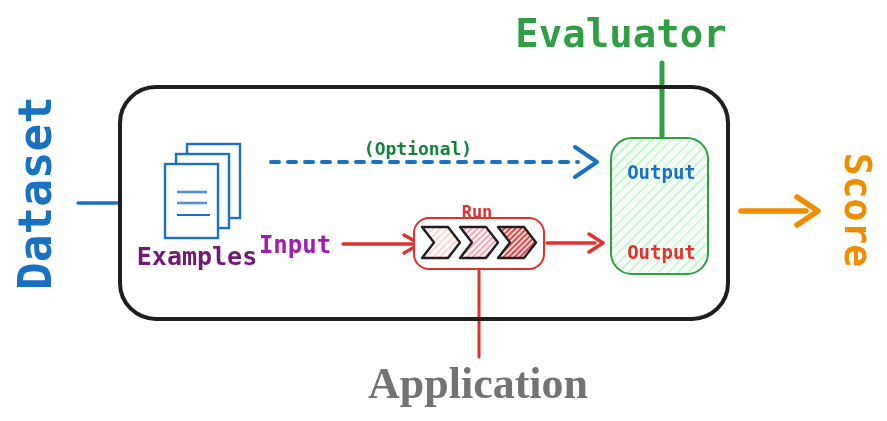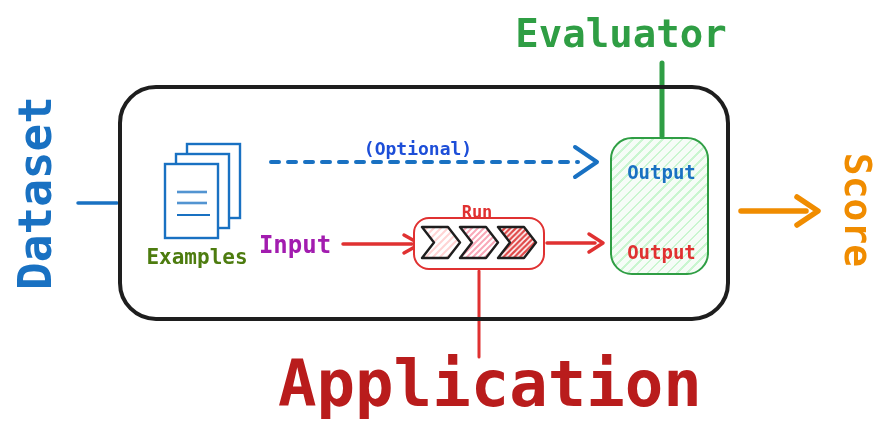--- a/index.html
+++ b/index.html
@@ -17,29 +17,29 @@
   .score-lbl{
     left:793px;top:188px;width:130px;height:44px;line-height:44px;
     font-size:38px;color:#f08c00;transform:rotate(90deg);
   }
   .evaluator-lbl{
     left:471px;top:12px;width:300px;height:44px;line-height:44px;
     font-size:39px;color:#2f9e44;
   }
   .application-lbl{
     left:278px;top:358px;width:400px;height:52px;line-height:52px;
-    font-size:64px;color:#b91c1c;
+    font-size:44px;color:#737373;font-family:Liberation Serif, serif;
   }
   .examples-lbl{
     left:117px;top:246px;width:160px;height:22px;line-height:22px;
-    font-size:21px;color:#4d7c0f;
+    font-size:25px;color:#701a75;
   }
   .optional-lbl{
     left:338px;top:139px;width:160px;height:20px;line-height:20px;
-    font-size:18px;color:#1d4ed8;
+    font-size:18px;color:#15803d;
   }
   .input-lbl{
     left:245px;top:235px;width:100px;height:20px;line-height:20px;
     font-size:24px;color:#a21caf;
   }
   .run-lbl{
     left:437px;top:192px;width:80px;height:19px;line-height:19px;
     font-size:17px;color:#e03131;margin-top:11px;
   }
 

